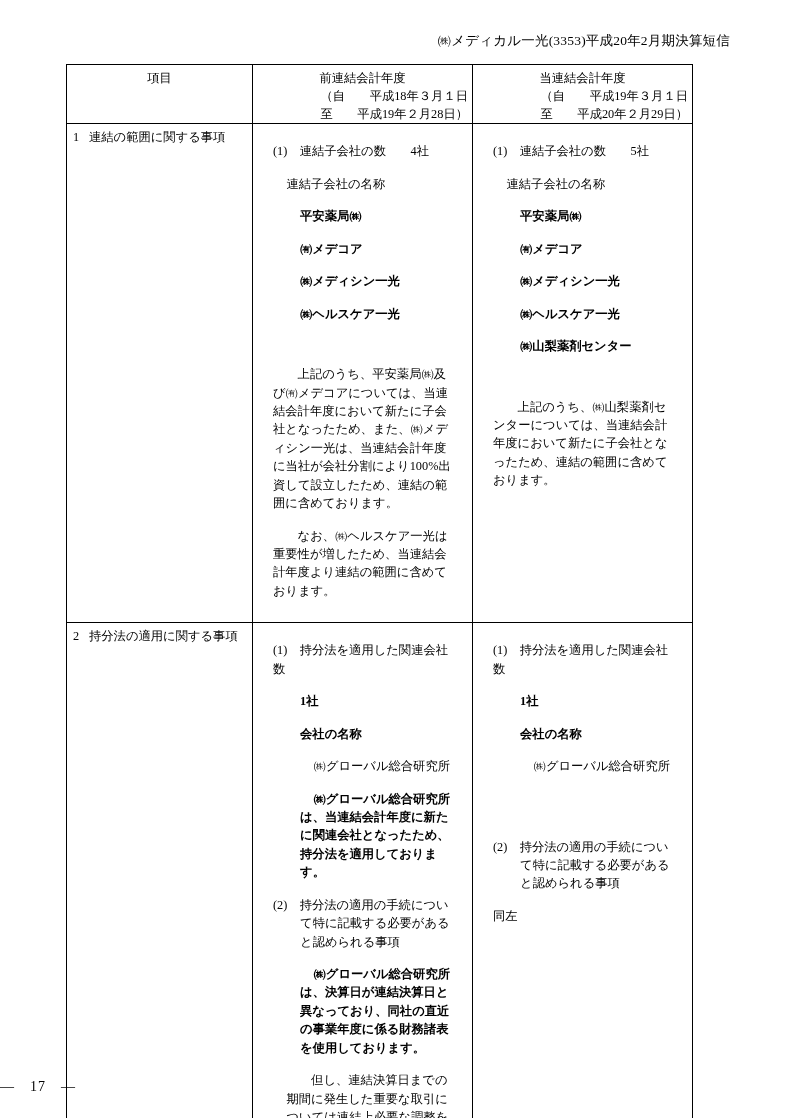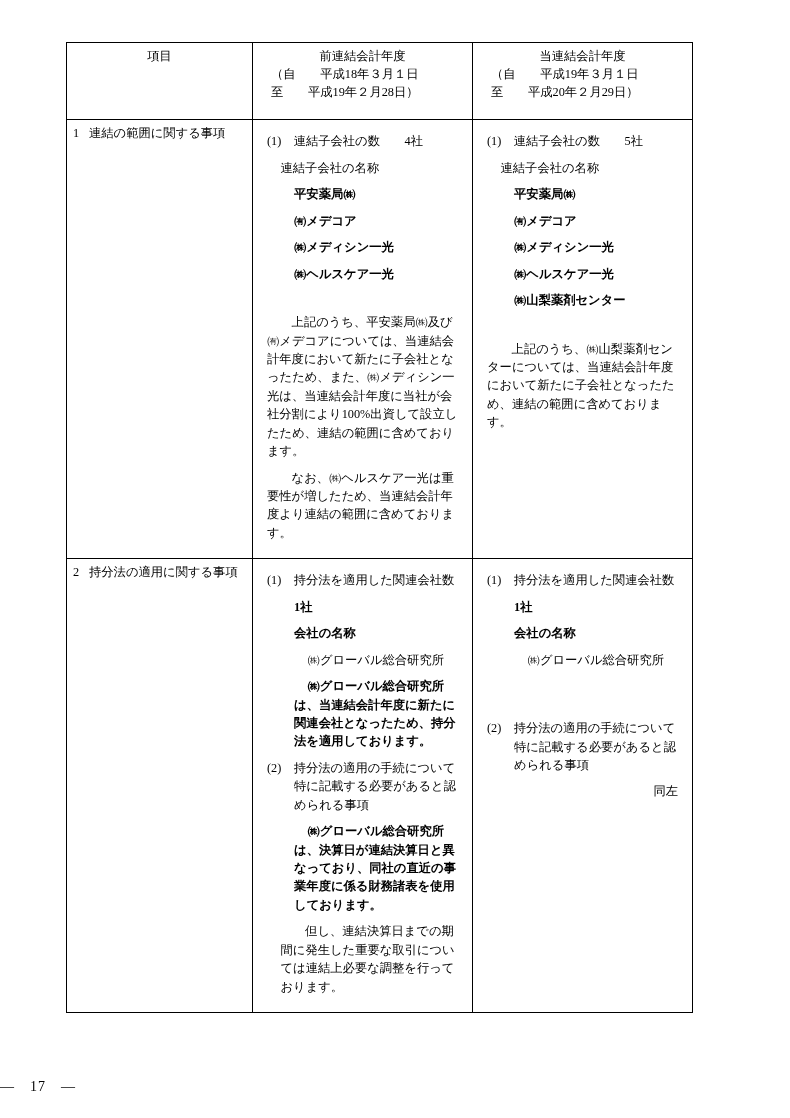--- a/index.html
+++ b/index.html
@@ -44,68 +44,69 @@
     line-height: 1.5;
   }
   table.main th, table.main td {
     border: 1px solid #000000;
     vertical-align: top;
     padding: 4px 6px 8px 6px;
   }
   table.main thead th {
     text-align: center;
     font-weight: normal;
-    padding: 5px 4px 18px 4px;
+    padding: 5px 4px 0 4px;
     line-height: 1.45;
   }
   .col-item { width: 186px; }
   .col-prev { width: 220px; }
   .col-curr { width: 220px; }
   .hdr-sub {
     display: block;
-    text-align: left;
+    text-align: right;
     padding-left: 14px;
     white-space: pre;
   }
   .hdr-title { display:block; }
   .num {
     display: inline-block;
     width: 16px;
   }
-  .blk { margin: 8px; }
+  .blk { margin: 14px; }
   .indent1 { padding-left: 1.1em; }
   .indent2 { padding-left: 2.2em; font-weight: bold; }
   .indent3 { padding-left: 3.3em; }
   .indent-hang {
     padding-left: 2.2em;
     text-indent: -2.2em;
   }
   .indent-hang2 {
     padding-left: 2.2em;
     text-indent: 1.1em;
     font-weight: bold;
   }
   .gap { height: 14px; }
   .gap-sm { height: 6px; }
-  .center { text-align: right; }
+  .center { text-align: left; }
   .footer {
     position: absolute;
     left: 0;
     right: 0;
     bottom: 22px;
     text-align: left;
     font-size: 14px;
     letter-spacing: 1px;
   }
 </style>
 </head>
 <body>
 
 <div class="page">
 
+  <div class="header-line">㈱メディカル一光(3353)平成20年2月期決算短信</div>
 
 
   <table class="main">
     <colgroup>
       <col class="col-item">
       <col class="col-prev">
       <col class="col-curr">
     </colgroup>
     <thead>
       <tr>

